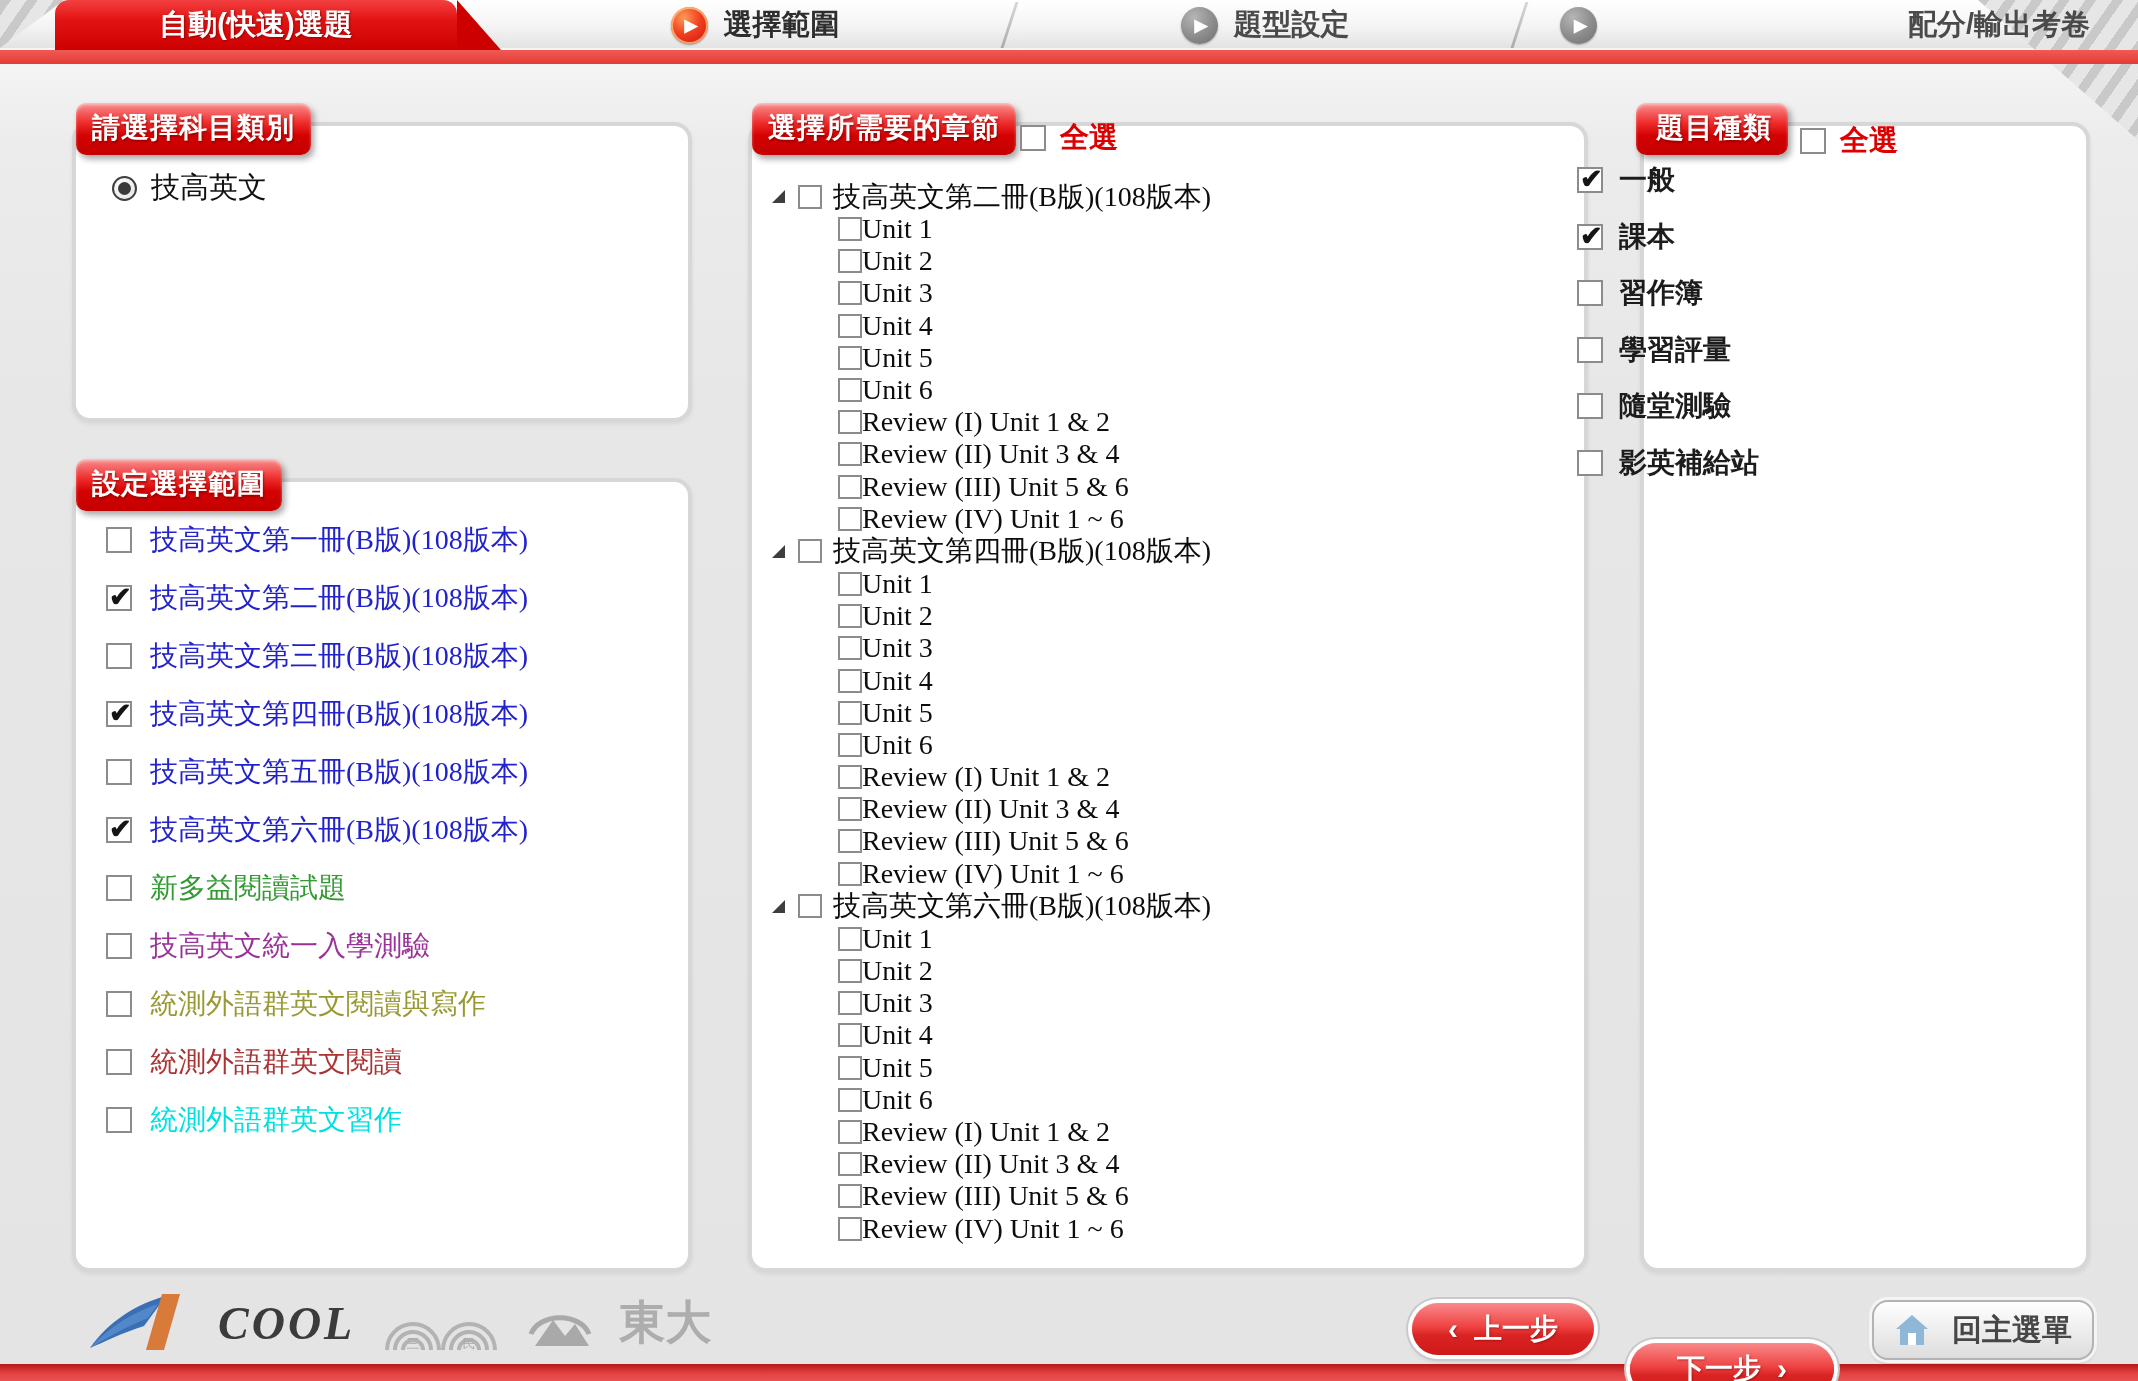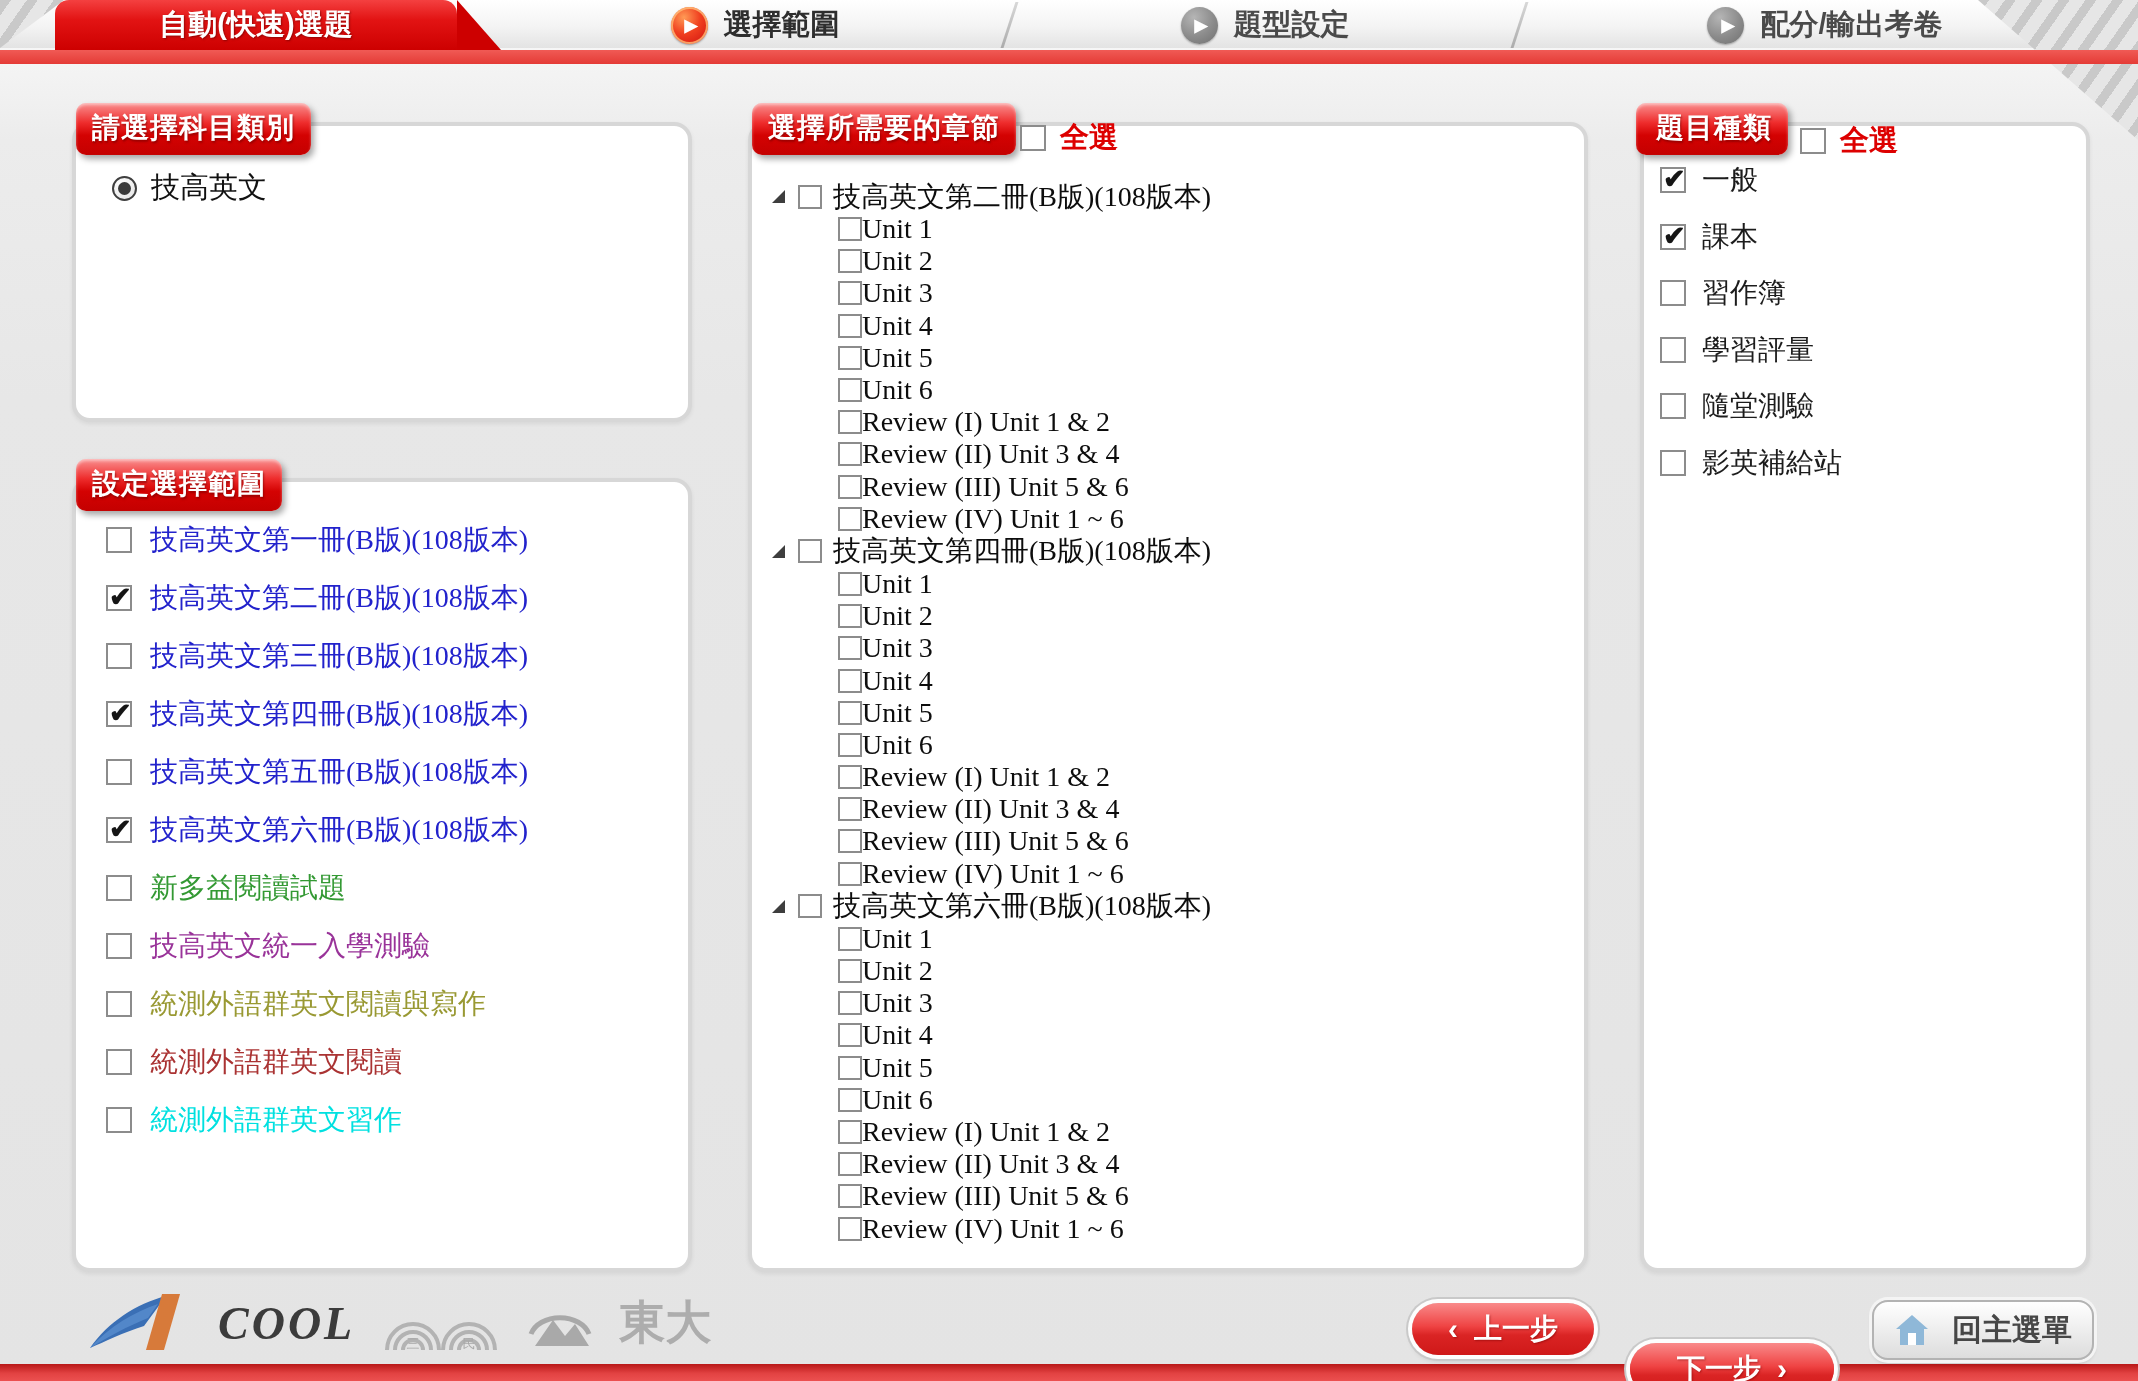--- a/index.html
+++ b/index.html
@@ -22,21 +22,21 @@
               background:linear-gradient(180deg,#f44040 0%,#e21313 40%,#cd0000 100%);
               border-radius:14px 14px 0 0;color:#fff;font-weight:bold;font-size:29px;
               display:flex;align-items:center;justify-content:center;
               text-shadow:1px 1px 2px rgba(100,0,0,.6);}
   .active-tab::after{content:"";position:absolute;right:-44px;top:0;width:0;height:0;
               border-bottom:50px solid #cd0000;border-right:44px solid transparent;}
   .tab{position:absolute;top:0;height:50px;display:flex;align-items:center;justify-content:center;
        gap:16px;font-size:29px;font-weight:bold;color:#4a4a4a;}
   .tab.t2{left:520px;width:470px;color:#2e2e2e;}
   .tab.t3{left:1030px;width:470px;}
-  .tab.t4{left:1560px;width:530px;}
+  .tab.t4{left:1560px;width:530px;justify-content:space-between;}
   .tab-sep{position:absolute;top:2px;height:46px;width:3px;background:linear-gradient(180deg,#d8d8d8,#ababab);
            transform:skewX(-18deg);}
   .play-icon{width:37px;height:37px;border-radius:50%;display:inline-flex;align-items:center;
              justify-content:center;flex:0 0 auto;}
   .play-icon::after{content:"▶";color:#fff;font-size:17px;line-height:1;margin-left:4px;}
   .play-red{background:radial-gradient(circle at 35% 28%,#ff9a55 0%,#f04020 45%,#cf0e0e 100%);
             box-shadow:inset 0 0 0 2px rgba(255,190,120,.8),0 1px 2px rgba(0,0,0,.35);}
   .play-gray{background:radial-gradient(circle at 35% 28%,#b5b5b5 0%,#8b8b8b 55%,#6f6f6f 100%);
             box-shadow:0 1px 2px rgba(0,0,0,.3);}
 
@@ -76,21 +76,21 @@
          border-radius:50%;background:#3a3a3a;}
 
   
   #subject-row{position:absolute;left:112px;top:168px;z-index:5;display:flex;align-items:center;
                gap:14px;font-size:29px;color:#111;font-family:"Liberation Serif",serif;}
 
   
   #range-list{position:absolute;left:106px;top:511px;width:560px;z-index:5;}
   .check-row{height:58px;display:flex;align-items:center;gap:18px;}
   .check-label{font-size:28px;font-family:"Liberation Serif",serif;white-space:nowrap;}
-  #type-list{position:absolute;left:1660px;top:152px;width:380px;z-index:5;}
+  #type-list{position:absolute;left:1577px;top:152px;width:380px;z-index:5;font-weight:bold;}
   #type-list .check-row{height:56.5px;gap:16px;}
   #type-list .check-label{color:#1c1c1c;}
 
   
   #chapter-tree{position:absolute;left:772px;top:180px;width:790px;z-index:5;
                 font-family:"Liberation Serif",serif;}
   .tree-book{height:33px;display:flex;align-items:center;gap:11px;font-size:28px;color:#0d0d0d;}
   .tree-child{height:32.2px;display:flex;align-items:center;padding-left:66px;
               font-size:28px;color:#0d0d0d;}
   .expander{width:15px;height:15px;position:relative;flex:0 0 auto;}

